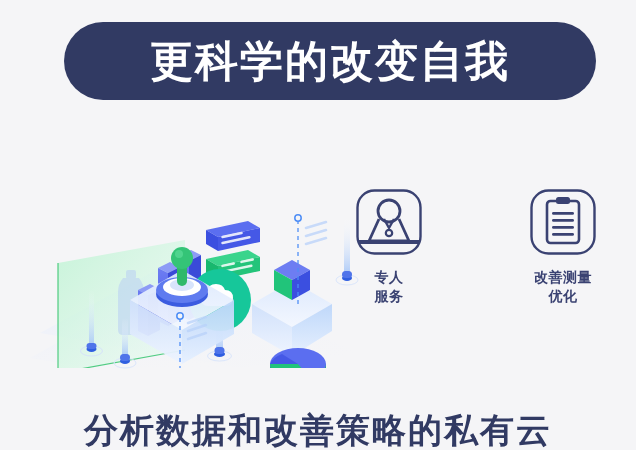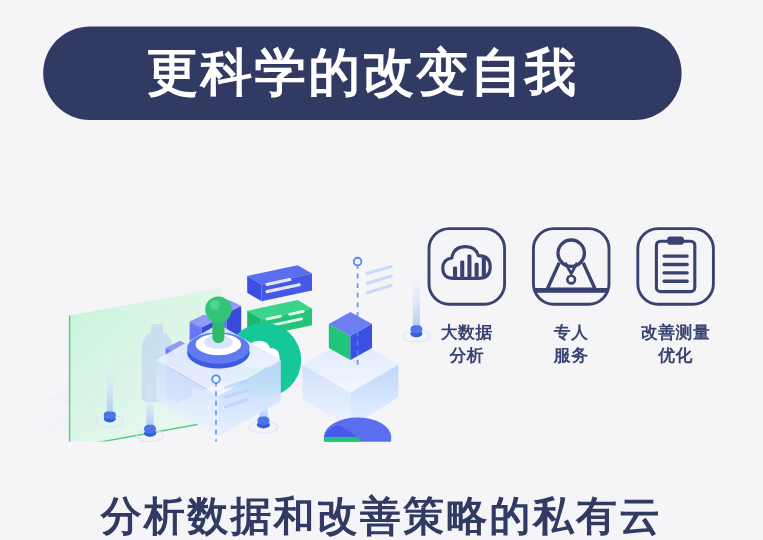--- a/index.html
+++ b/index.html
@@ -6,21 +6,21 @@
   body{
     width:636px;height:450px;
     background:#f5f5f7;
     font-family:"Liberation Sans","DejaVu Sans",sans-serif;
     overflow:hidden;position:relative;
   }
   .page{position:relative;width:636px;height:450px;overflow:hidden;background:#f5f5f7;}
 
   
   .banner{
-    position:absolute;left:36px;top:22px;width:532px;height:78px;
+    position:absolute;left:64px;top:22px;width:532px;height:78px;
     background:#313a63;border-radius:39px;
     display:flex;align-items:center;justify-content:center;
   }
   .banner-text{
     color:#ffffff;font-size:43px;font-weight:bold;letter-spacing:2px;
     line-height:1;white-space:nowrap;
   }
 
   
   .illus{position:absolute;left:30px;top:118px;width:340px;height:250px;}
@@ -254,39 +254,20 @@
       </linearGradient>
     </defs>
     <rect x="17" y="0" width="6" height="40" rx="3" fill="url(#grod2)"></rect>
     <ellipse cx="20" cy="45" rx="11" ry="5" fill="none" stroke="#dbe6fb" stroke-width="1"></ellipse>
     <ellipse cx="20" cy="43" rx="5" ry="3" fill="#2f5ee0"></ellipse>
     <rect x="15" y="36" width="10" height="7" rx="3.5" fill="#4f74ea"></rect>
   </svg>
 
   <div class="features">
 
-    <div class="feature">
-      <span class="feat-icon">
-        <svg width="68" height="68" viewBox="0 0 68 68">
-          <rect x="2.5" y="2.5" width="63" height="63" rx="17" fill="none" stroke="#3a4272" stroke-width="2.4"></rect>
-          <path d="M23 44 q-9 0 -9 -8.5 q0 -7.5 7.5 -8.5 q1.5 -9.5 11.5 -9.5 q8.5 0 10.5 7.5 q10 0 10 9.5 q0 9.5 -10 9.5 z" fill="none" stroke="#3a4272" stroke-width="2.6" stroke-linejoin="round"></path>
-          <g fill="#3a4272">
-            <rect x="22.5" y="34" width="3.4" height="9" rx="1.2"></rect>
-            <rect x="28.5" y="29" width="3.4" height="14" rx="1.2"></rect>
-            <rect x="34.5" y="24" width="3.4" height="19" rx="1.2"></rect>
-            <rect x="40.5" y="31" width="3.4" height="12" rx="1.2"></rect>
-            <rect x="46.5" y="26" width="3.4" height="17" rx="1.2"></rect>
-          </g>
-        </svg>
-      </span>
-      <div class="feat-label">
-        <div>大数据</div>
-        <div>分析</div>
-      </div>
-    </div>
 
     <div class="feature">
       <span class="feat-icon">
         <svg width="68" height="68" viewBox="0 0 68 68">
           <defs>
             <clipPath id="clipsq">
                 <rect x="3" y="3" width="62" height="62" rx="16"></rect>
               </clipPath>
           </defs>
           <g clip-path="url(#clipsq)">

